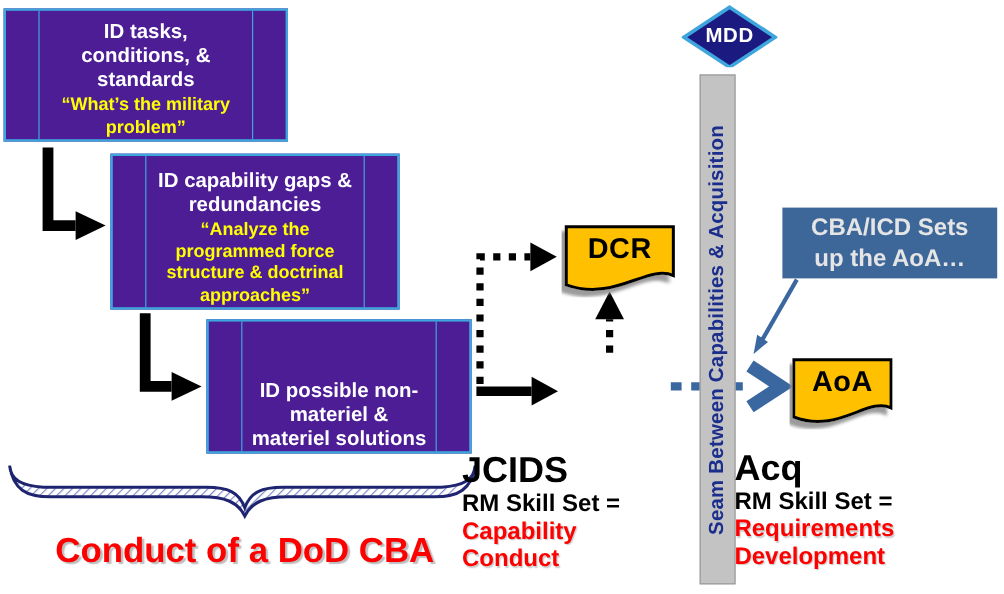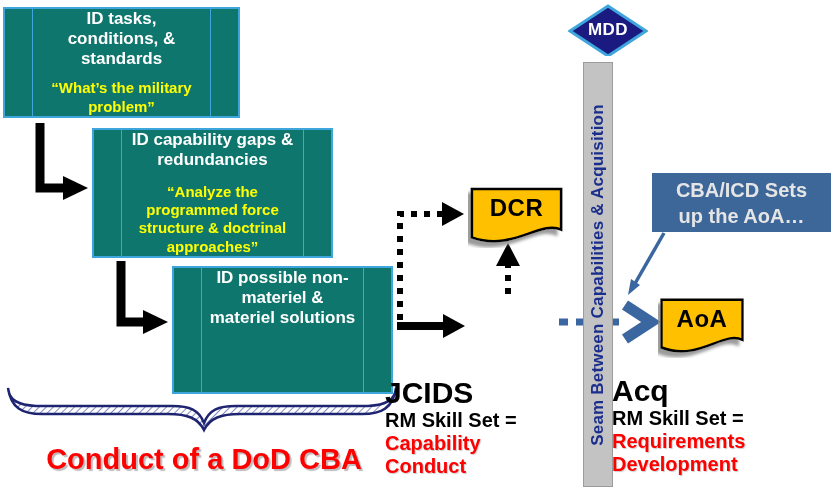--- a/index.html
+++ b/index.html
@@ -3,23 +3,23 @@
 <meta charset="utf-8">
 <style>
   html,body{margin:0;padding:0;background:#fff;}
   #slide{
     position:relative;width:837px;height:495px;background:#ffffff;
     font-family:"Liberation Sans",sans-serif;overflow:hidden;
   }
   .ml{white-space:pre-line;}
   
   .pbox{
-    position:absolute;background:#0f766e;border:2px solid #3FA5DD;
+    position:absolute;background:#4c1d95;border:2px solid #3FA5DD;
     box-sizing:border-box;display:flex;flex-direction:column;
-    justify-content:space-between;text-align:center;
+    justify-content:flex-end;text-align:center;
   }
   .pbox .divider{position:absolute;top:0;bottom:0;width:1px;background:#3FA5DD;}
   .pbox .div-left{left:27px;}
   .pbox .div-right{right:27px;}
   .pbox-title{color:#ffffff;font-weight:bold;font-size:17px;line-height:1.18;position:relative;z-index:2;}
   .pbox-quote{color:#FFFF00;font-weight:bold;font-size:15px;line-height:1.22;margin-top:2px;position:relative;z-index:2;}
   
   .doc{position:absolute;}
   .doc svg{position:absolute;left:0;top:0;}
   .doc-label{
@@ -118,21 +118,21 @@
     <div class="divider div-left"></div>
     <div class="divider div-right"></div>
     <div class="pbox-title ml">ID capability gaps &amp;
 redundancies</div>
     <div class="pbox-quote ml">“Analyze the
 programmed  force
 structure &amp; doctrinal
 approaches”</div>
   </div>
 
-  <div class="pbox" style="left:172px;top:266px;width:221px;height:128px;">
+  <div class="pbox" style="left:172px;top:266px;width:221px;height:112px;">
     <div class="divider div-left"></div>
     <div class="divider div-right"></div>
     <div class="pbox-title ml">ID possible non-
 materiel  &amp;
 materiel solutions</div>
   </div>
 
   <div id="mdd">
     <svg width="80" height="52" viewBox="0 0 80 52">
       <polygon points="40,2 78,27 40,52 2,27" fill="#1A1A80" stroke="#3FA5DD" stroke-width="3"></polygon>

